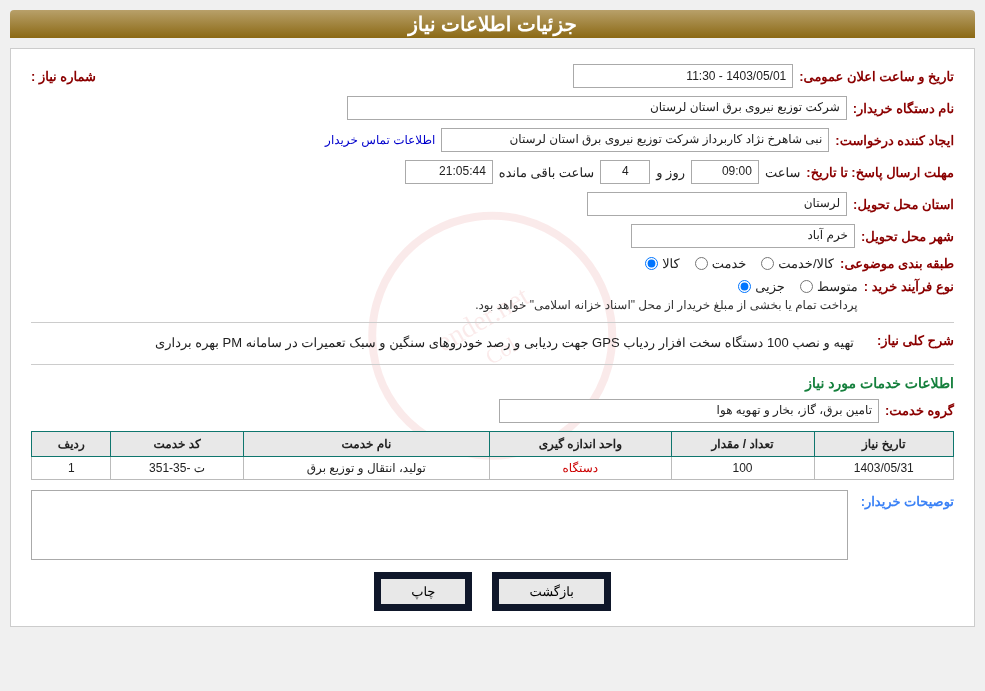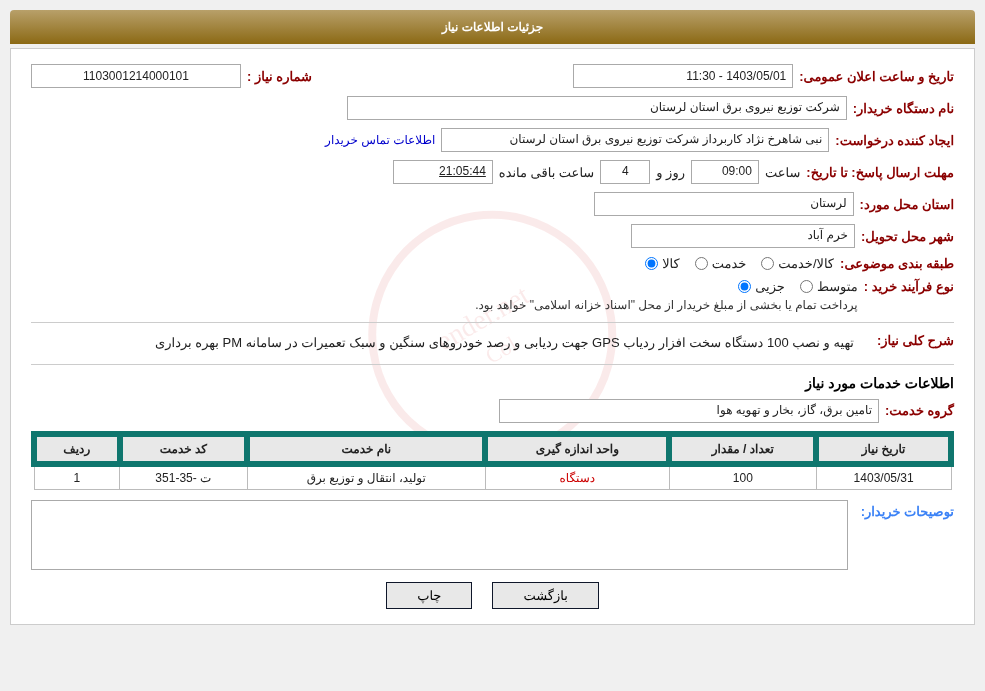--- a/index.html
+++ b/index.html
@@ -13,25 +13,25 @@
     .page-wrapper {
       width: 985px;
       margin: 0 auto;
       background: #f0f0f0;
       padding: 10px;
     }
     .header-bar {
       background: linear-gradient(to bottom, #b8a06a, #8b6914);
       color: white;
       text-align: center;
-      padding: 10px 20px;
-      font-size: 12px;
+      padding: 2px 20px;
+      font-size: 20px;
       font-weight: bold;
       border-radius: 4px 4px 0 0;
-      margin-bottom: 4px;
+      margin-bottom: 10px;
     }
     .main-content {
       background: white;
       border: 1px solid #ccc;
       padding: 15px 20px;
     }
     .form-row {
       display: flex;
       align-items: center;
       margin-bottom: 8px;
@@ -74,41 +74,41 @@
       text-align: right;
       margin-left: 10px;
     }
     .tafsili-text {
       flex: 1;
       font-size: 13px;
       line-height: 1.6;
       text-align: justify;
     }
     .section-title {
-      color: #000000;
+      color: #15803d;
       font-weight: bold;
       font-size: 14px;
       margin: 10px 0 8px 0;
       text-align: right;
     }
     .khedmat-row {
       display: flex;
       align-items: center;
       margin-bottom: 8px;
       gap: 6px;
     }
     table.services-table {
       width: 100%;
       border-collapse: collapse;
       margin-bottom: 10px;
       font-size: 12px;
     }
     table.services-table th {
       background: #e8e8e8;
-      border: 6px solid #0f766e;
+      border: 1px solid #0f766e;
       padding: 5px 8px;
       text-align: center;
       font-weight: bold;
     }
     table.services-table td {
       border: 1px solid #bbb;
       padding: 4px 8px;
       text-align: center;
     }
     .td-red { color: #cc0000; }
@@ -140,21 +140,21 @@
       display: flex;
       justify-content: center;
       gap: 20px;
       margin-top: 10px;
     }
     .btn {
       padding: 5px 30px;
       font-family: Tahoma, Arial, sans-serif;
       font-size: 13px;
       cursor: pointer;
-      border: 1px solid #0f172a;
+      border: 7px solid #0f172a;
     }
     .btn-print {
       background: #e8e8e8;
     }
     .btn-back {
       background: #e8e8e8;
     }
     .watermark-area {
       position: relative;
     }
@@ -201,23 +201,20 @@
 
       <div class="form-row" style="justify-content: space-between;">
         <div style="display:flex; align-items:center; gap:6px;">
           <span class="inline-label">تاریخ و ساعت اعلان عمومی:</span>
           <div class="input-field" style="width:220px; display:flex; align-items:center;">
             <span>1403/05/01 - 11:30</span>
           </div>
         </div>
         <div style="display:flex; align-items:center; gap:6px;">
           <span class="inline-label">شماره نیاز :</span>
-          <div class="input-field" style="width:210px; display:flex; align-items:center; justify-content:center;">
-            <span>1103001214000101</span>
-          </div>
         </div>
       </div>
 
       <div class="form-row">
         <span class="inline-label">نام دستگاه خریدار:</span>
         <div class="input-field input-wide" style="width:500px;">
           <span>شرکت توزیع نیروی برق استان لرستان</span>
         </div>
       </div>
 
@@ -233,27 +230,27 @@
         <span class="inline-label">مهلت ارسال پاسخ: تا تاریخ:</span>
         <span>ساعت</span>
         <div class="input-field" style="width:68px;">
           <span>09:00</span>
         </div>
         <span>روز و</span>
         <div class="input-field" style="width:50px; text-align:center;">
           <span>4</span>
         </div>
         <span>ساعت باقی مانده</span>
-        <div class="input-field" style="width:100px;text-decoration:underline;">
+        <div class="input-field" style="width:88px;">
           <span>21:05:44</span>
         </div>
       </div>
 
       <div class="form-row">
-        <span class="inline-label">استان محل مورد:</span>
+        <span class="inline-label">استان محل تحویل:</span>
         <div class="input-field" style="width:260px;">
           <span>لرستان</span>
         </div>
       </div>
 
       <div class="form-row">
         <span class="inline-label">شهر محل تحویل:</span>
         <div class="input-field" style="width:224px;">
           <span>خرم آباد</span>
         </div>

